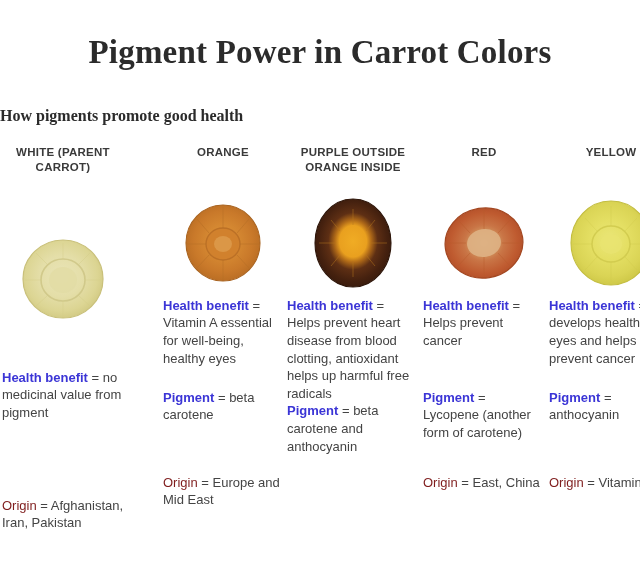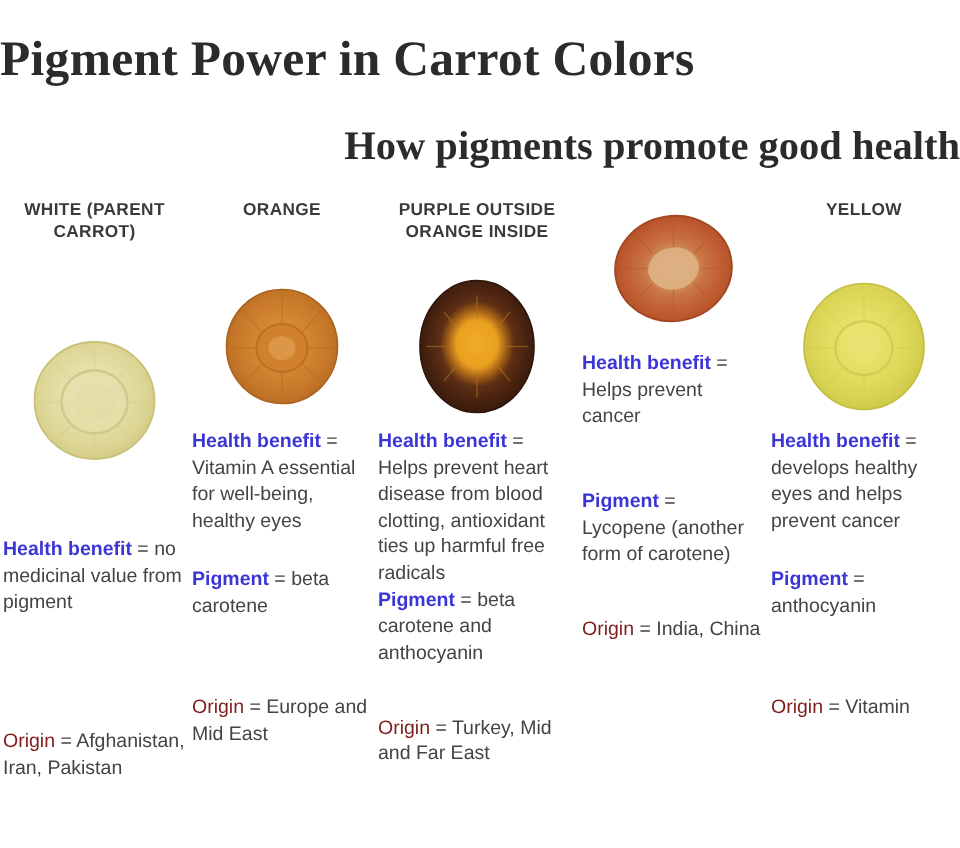--- a/index.html
+++ b/index.html
@@ -15,31 +15,32 @@
     overflow: hidden;
     position: relative;
   }
 
   
   .title {
     font-family: "Liberation Serif", serif;
     font-size: 33px;
     font-weight: bold;
     color: #2b2b2b;
+    text-align: center;
     letter-spacing: 0.2px;
-    margin: 0;
+    margin: 12px;
     padding-top: 22px;
     line-height: 1.1;
   }
   .subtitle {
     font-family: "Liberation Serif", serif;
-    font-size: 27px;
+    font-size: 16px;
     font-weight: bold;
     color: #2b2b2b;
-    text-align: right;
+    text-align: left;
     margin: 0;
     padding-top: 25px;
     line-height: 1.1;
   }
 
   
   .grid {
     display: flex;
     width: 640px;
     padding-top: 20px;
@@ -48,21 +49,21 @@
   .col {
     flex: 0 0 124px;
     width: 124px;
     padding: 0 2px;
     box-sizing: border-box;
     display: flex;
     flex-direction: column;
     align-items: center;
   }
   .col.c0 { flex-basis: 126px; width: 126px; gap: 36px; }
-  .col.c1 { flex-basis: 124px; width: 124px; }
+  .col.c1 { flex-basis: 124px; width: 124px; margin-left: 35px; }
   .col.c2 { flex-basis: 136px; width: 136px; }
   .col.c3 { flex-basis: 126px; width: 126px; }
   .col.c4 { flex-basis: 128px; width: 128px; }
 
   
   .colhead {
     font-size: 11.5px;
     font-weight: bold;
     color: #3a3a3a;
     text-align: center;
@@ -211,31 +212,29 @@
           <line x1="59" y1="46" x2="76" y2="46"></line>
           <line x1="55" y1="58" x2="64" y2="69"></line>
           <line x1="42" y1="64" x2="42" y2="80"></line>
           <line x1="29" y1="58" x2="20" y2="69"></line>
           <line x1="25" y1="46" x2="8" y2="46"></line>
           <line x1="29" y1="34" x2="20" y2="23"></line>
         </g>
       </svg>
     </div>
     <div class="row benefit">
-      <span class="lbl">Health benefit</span><span> = </span><span>Helps prevent heart disease from blood clotting, antioxidant ties up harmful free radicals</span>
+      <span class="lbl">Health benefit</span><span> = </span><span>Helps prevent heart disease from blood clotting, antioxidant helps up harmful free radicals</span>
     </div>
     <div class="row pigment">
       <span class="lbl">Pigment</span><span> = </span><span>beta carotene and anthocyanin</span>
     </div>
-    <div class="row origin">
-      <span class="lbl thin">Origin</span><span> = </span><span>Turkey, Mid and Far East</span>
-    </div>
   </div>
 
   <div class="col c3">
+    <div class="colhead">RED</div>
     <div class="slice-wrap">
       <svg class="slice" width="84" height="80" viewBox="0 0 84 80">
         <defs>
           <radialGradient id="g3" cx="50%" cy="50%" r="57%">
             <stop offset="0%" stop-color="#dfb487"></stop>
             <stop offset="22%" stop-color="#d59e65"></stop>
             <stop offset="45%" stop-color="#c97546"></stop>
             <stop offset="75%" stop-color="#bf5b30"></stop>
             <stop offset="100%" stop-color="#ae4b26"></stop>
           </radialGradient>
@@ -255,21 +254,21 @@
         </g>
       </svg>
     </div>
     <div class="row benefit">
       <span class="lbl">Health benefit</span><span> = </span><span>Helps prevent cancer</span>
     </div>
     <div class="row pigment">
       <span class="lbl">Pigment</span><span> = </span><span>Lycopene (another form of carotene)</span>
     </div>
     <div class="row origin">
-      <span class="lbl thin">Origin</span><span> = </span><span>India, China</span>
+      <span class="lbl thin">Origin</span><span> = </span><span>East, China</span>
     </div>
   </div>
 
   <div class="col c4">
     <div class="colhead">YELLOW</div>
     <div class="slice-wrap">
       <svg class="slice" width="86" height="88" viewBox="0 0 86 88">
         <defs>
           <radialGradient id="g4" cx="48%" cy="46%" r="58%">
             <stop offset="0%" stop-color="#eae678"></stop>

